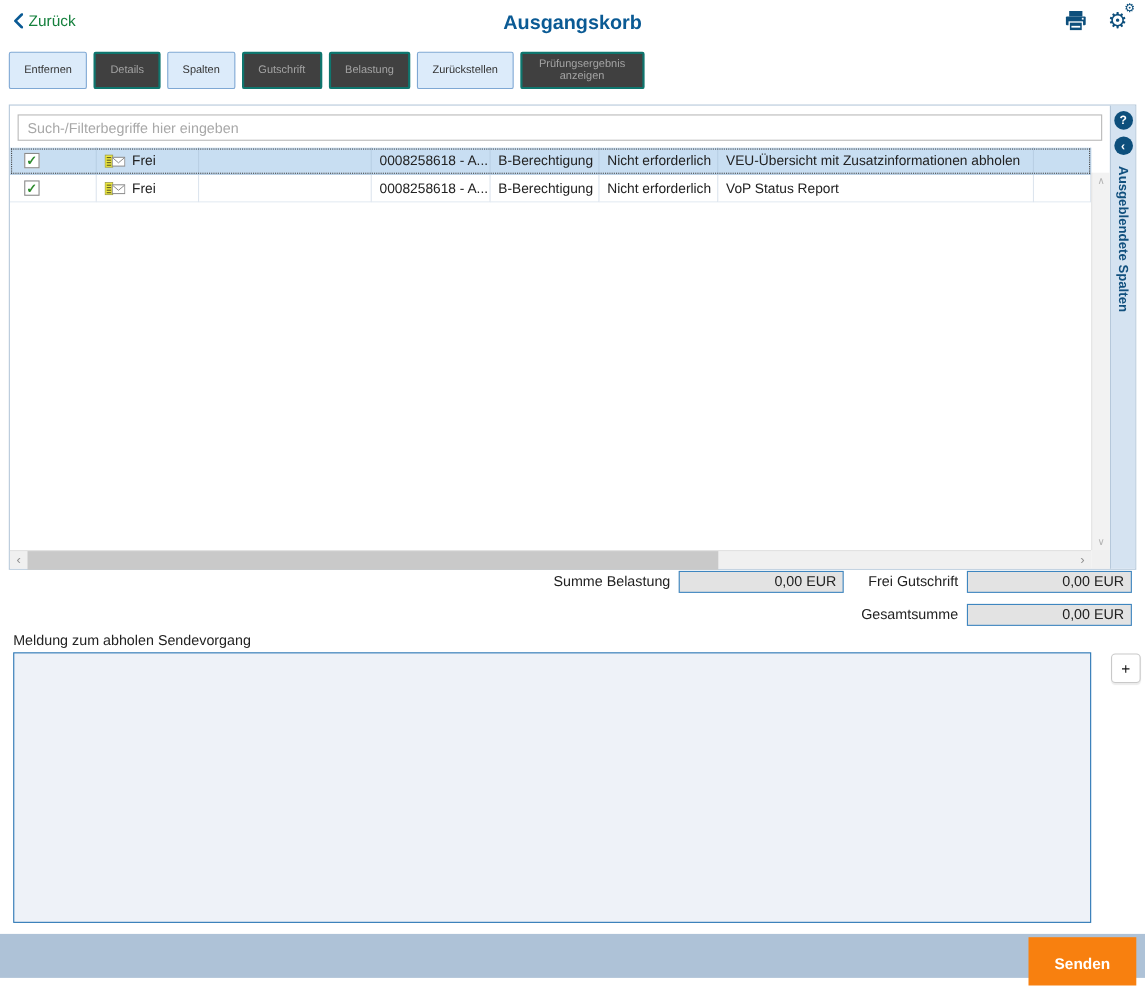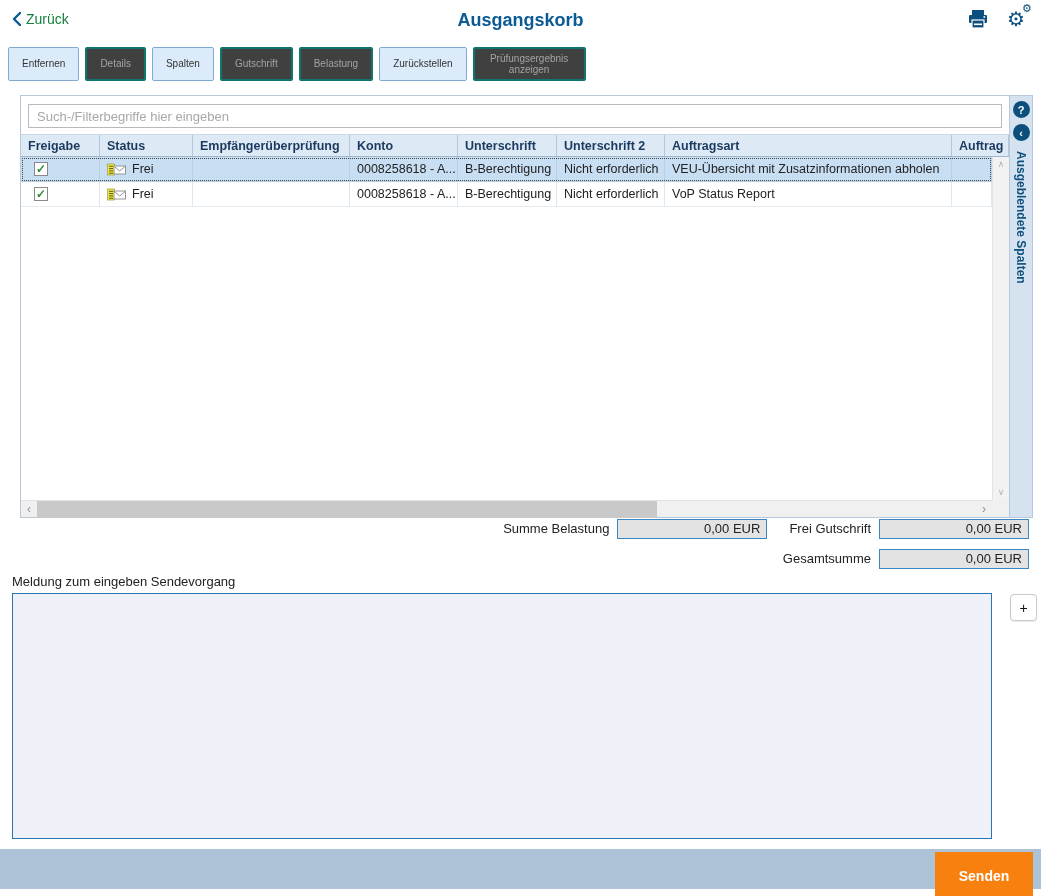--- a/index.html
+++ b/index.html
@@ -35,21 +35,21 @@
     display: flex; align-items: center; justify-content: center;
     padding: 0 13px; font-size: 10px; border-radius: 2px;
     text-align: center; line-height: 1.15; white-space: pre-line;
   }
   .tb-btn.enabled { background: #dcebfa; border: 1px solid #7fa8d4; color: #333; cursor: pointer; }
   .tb-btn.disabled { background: #404040; border: 2px solid #0f766e; color: #a3a3a3; }
   .tb-btn.two-line { width: 113px; padding: 0 21px; }
 
   
   .main-panel {
-    margin: 14px 8px 0 20px; height: 423px;
+    margin: 14px 8px 0 8px; height: 423px;
     border: 1px solid #b6c8da; background: #fff;
     display: flex; position: relative;
   }
   .panel-content { flex: 1; min-width: 0; display: flex; flex-direction: column; position: relative; }
 
   .search-wrap { padding: 8px 7px 6px 7px; }
   .search-input {
     width: 100%; height: 24px; border: 1px solid #b9b9b9;
     padding: 0 8px; font-size: 13px; color: #333;
     font-family: "Liberation Sans", sans-serif; background: #fff;
@@ -194,30 +194,20 @@
   <button class="tb-btn disabled two-line">Prüfungsergebnis anzeigen</button>
 </div>
 
 <div class="main-panel">
   <div class="panel-content">
 
     <div class="search-wrap">
       <input class="search-input" type="text" placeholder="Such-/Filterbegriffe hier eingeben" style="">
     </div>
 
-    <div class="thead">
-      <div class="th c1">Freigabe</div>
-      <div class="th c2">Status</div>
-      <div class="th c3">Empfängerüberprüfung</div>
-      <div class="th c4">Konto</div>
-      <div class="th c5">Unterschrift</div>
-      <div class="th c6">Unterschrift 2</div>
-      <div class="th c7">Auftragsart</div>
-      <div class="th c8">Auftrag</div>
-    </div>
 
     <div class="tbody">
 
       <div class="trow selected">
         <div class="td c1">
           <span class="checkbox checked"></span>
         </div>
         <div class="td c2 status-cell">
           <svg width="19" height="13" viewBox="0 0 19 13">
             <rect x="0.5" y="1" width="7" height="11" fill="#efe93c" stroke="#9b9b46" stroke-width="0.7"></rect>
@@ -304,21 +294,21 @@
   </div>
   <div class="totals-row">
     <div class="sum-group">
       <span>Gesamtsumme</span>
       <div class="sum-box">0,00 EUR</div>
     </div>
   </div>
 </div>
 
 <div class="message-area">
-  <div class="message-label">Meldung zum eingeben Sendevorgang</div>
+  <div class="message-label">Meldung zum abholen Sendevorgang</div>
   <div class="message-box"></div>
   <div class="plus-btn">
     <span>+</span>
   </div>
 </div>
 
 <div class="footer-bar">
   <button class="send-btn">Senden</button>
 </div>
 

